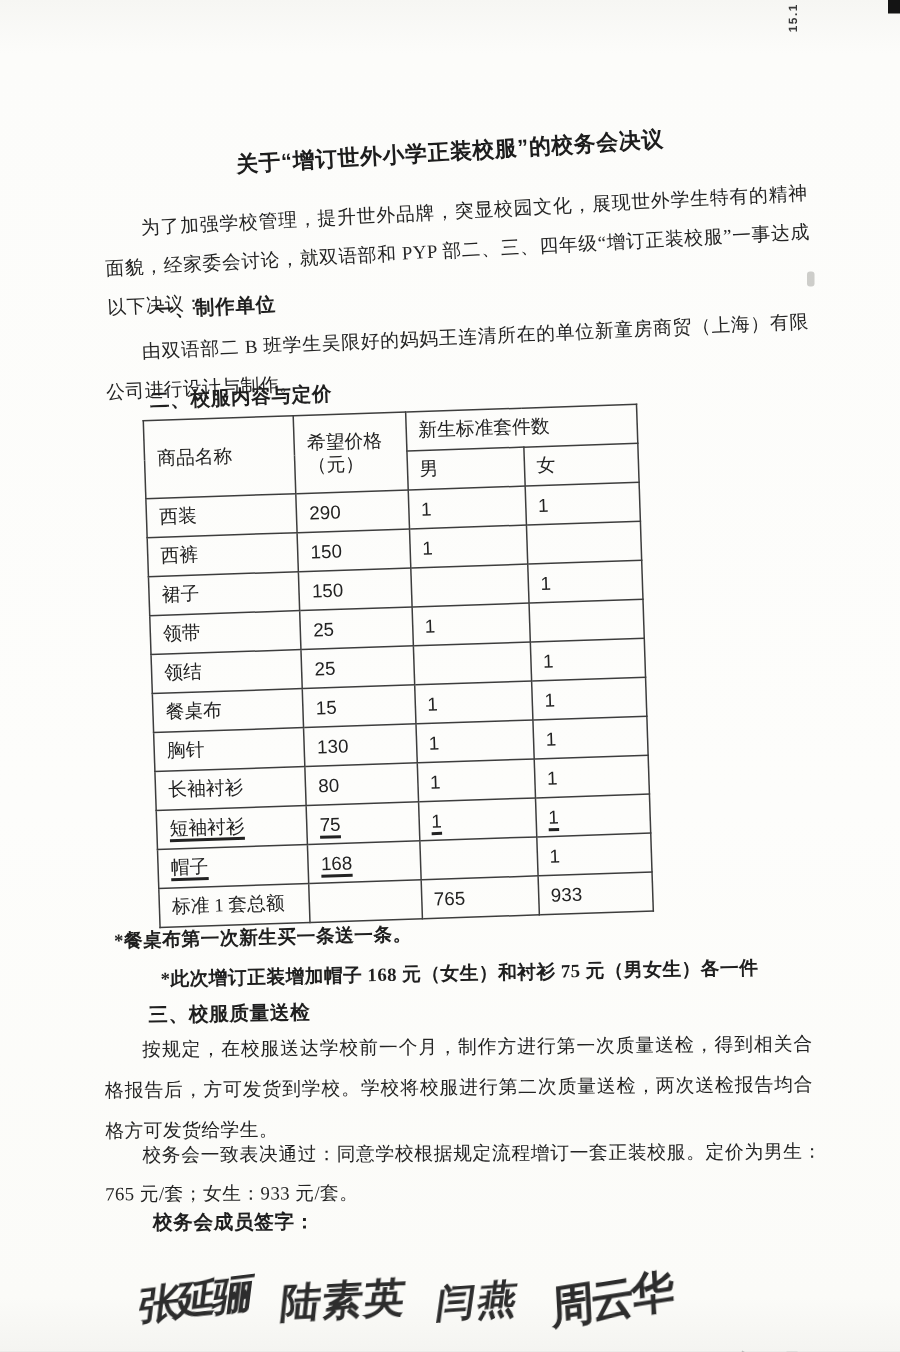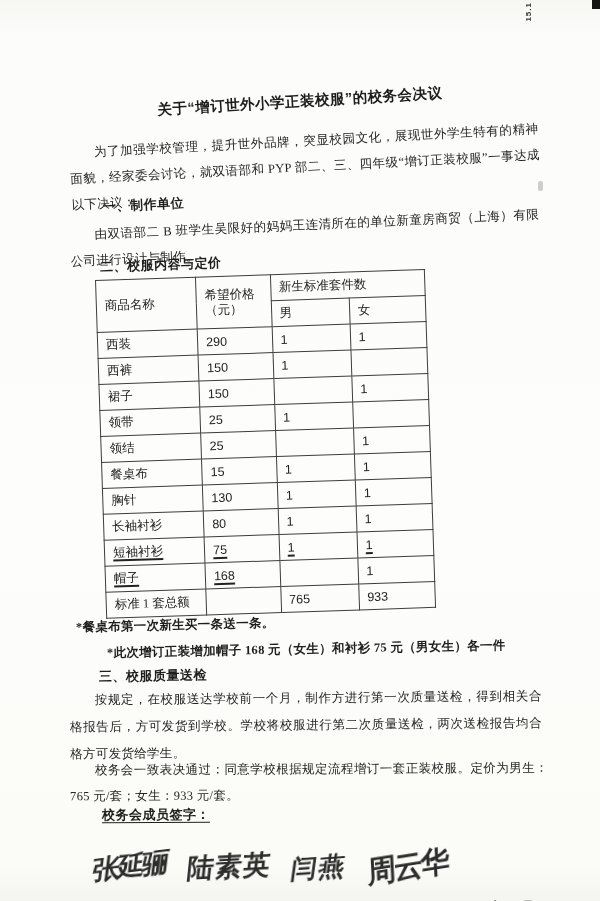--- a/index.html
+++ b/index.html
@@ -50,21 +50,21 @@
   th.c-male{width:77px;}th.c-female{width:75px;}
   td.cell-num{font-family:"Liberation Sans","DejaVu Sans",sans-serif;font-size:12.5px;padding-left:10px;}
   .u{text-decoration:underline;text-decoration-thickness:1.5px;text-underline-offset:3px;}
 
   .note{margin:0;font-size:12.5px;font-weight:700;color:#1f1f1f;letter-spacing:.3px;}
   .note1{left:76px;top:617px;transform:rotate(-1.3deg);}
   .note2{left:107px;top:641px;transform:rotate(-1.1deg);}
   .h3pos{left:99px;top:667px;transform:rotate(-.9deg);}
   .s3body{left:70px;top:685px;width:472px;transform:rotate(-.5deg);line-height:27px;}
   .resolution{left:70px;top:756px;width:478px;transform:rotate(-.3deg);}
-  .sign-label{left:102px;top:806px;transform:rotate(-.2deg);text-decoration:underline;text-underline-offset:3px;}
+  .sign-label{left:102px;top:806px;transform:rotate(-.2deg);text-underline-offset:3px;}
 
   .signatures{left:92px;top:836px;width:440px;height:62px;display:flex;align-items:center;gap:20px;}
   .sig{
     font-weight:700;color:#2d2d2d;filter:blur(.4px);white-space:nowrap;
     font-family:"Liberation Serif",serif;
   }
   .sig:nth-child(1){font-size:28px;transform:rotate(-7deg) skewX(-14deg) scaleY(.95);letter-spacing:-3px;}
   .sig:nth-child(2){font-size:27px;transform:rotate(-3deg) skewX(-9deg);letter-spacing:1px;}
   .sig:nth-child(3){font-size:26px;transform:rotate(-4deg) skewX(-12deg);letter-spacing:2px;}
   .sig:nth-child(4){font-size:29px;transform:rotate(-9deg) skewX(-6deg) scaleY(1.05);letter-spacing:-2px;}

